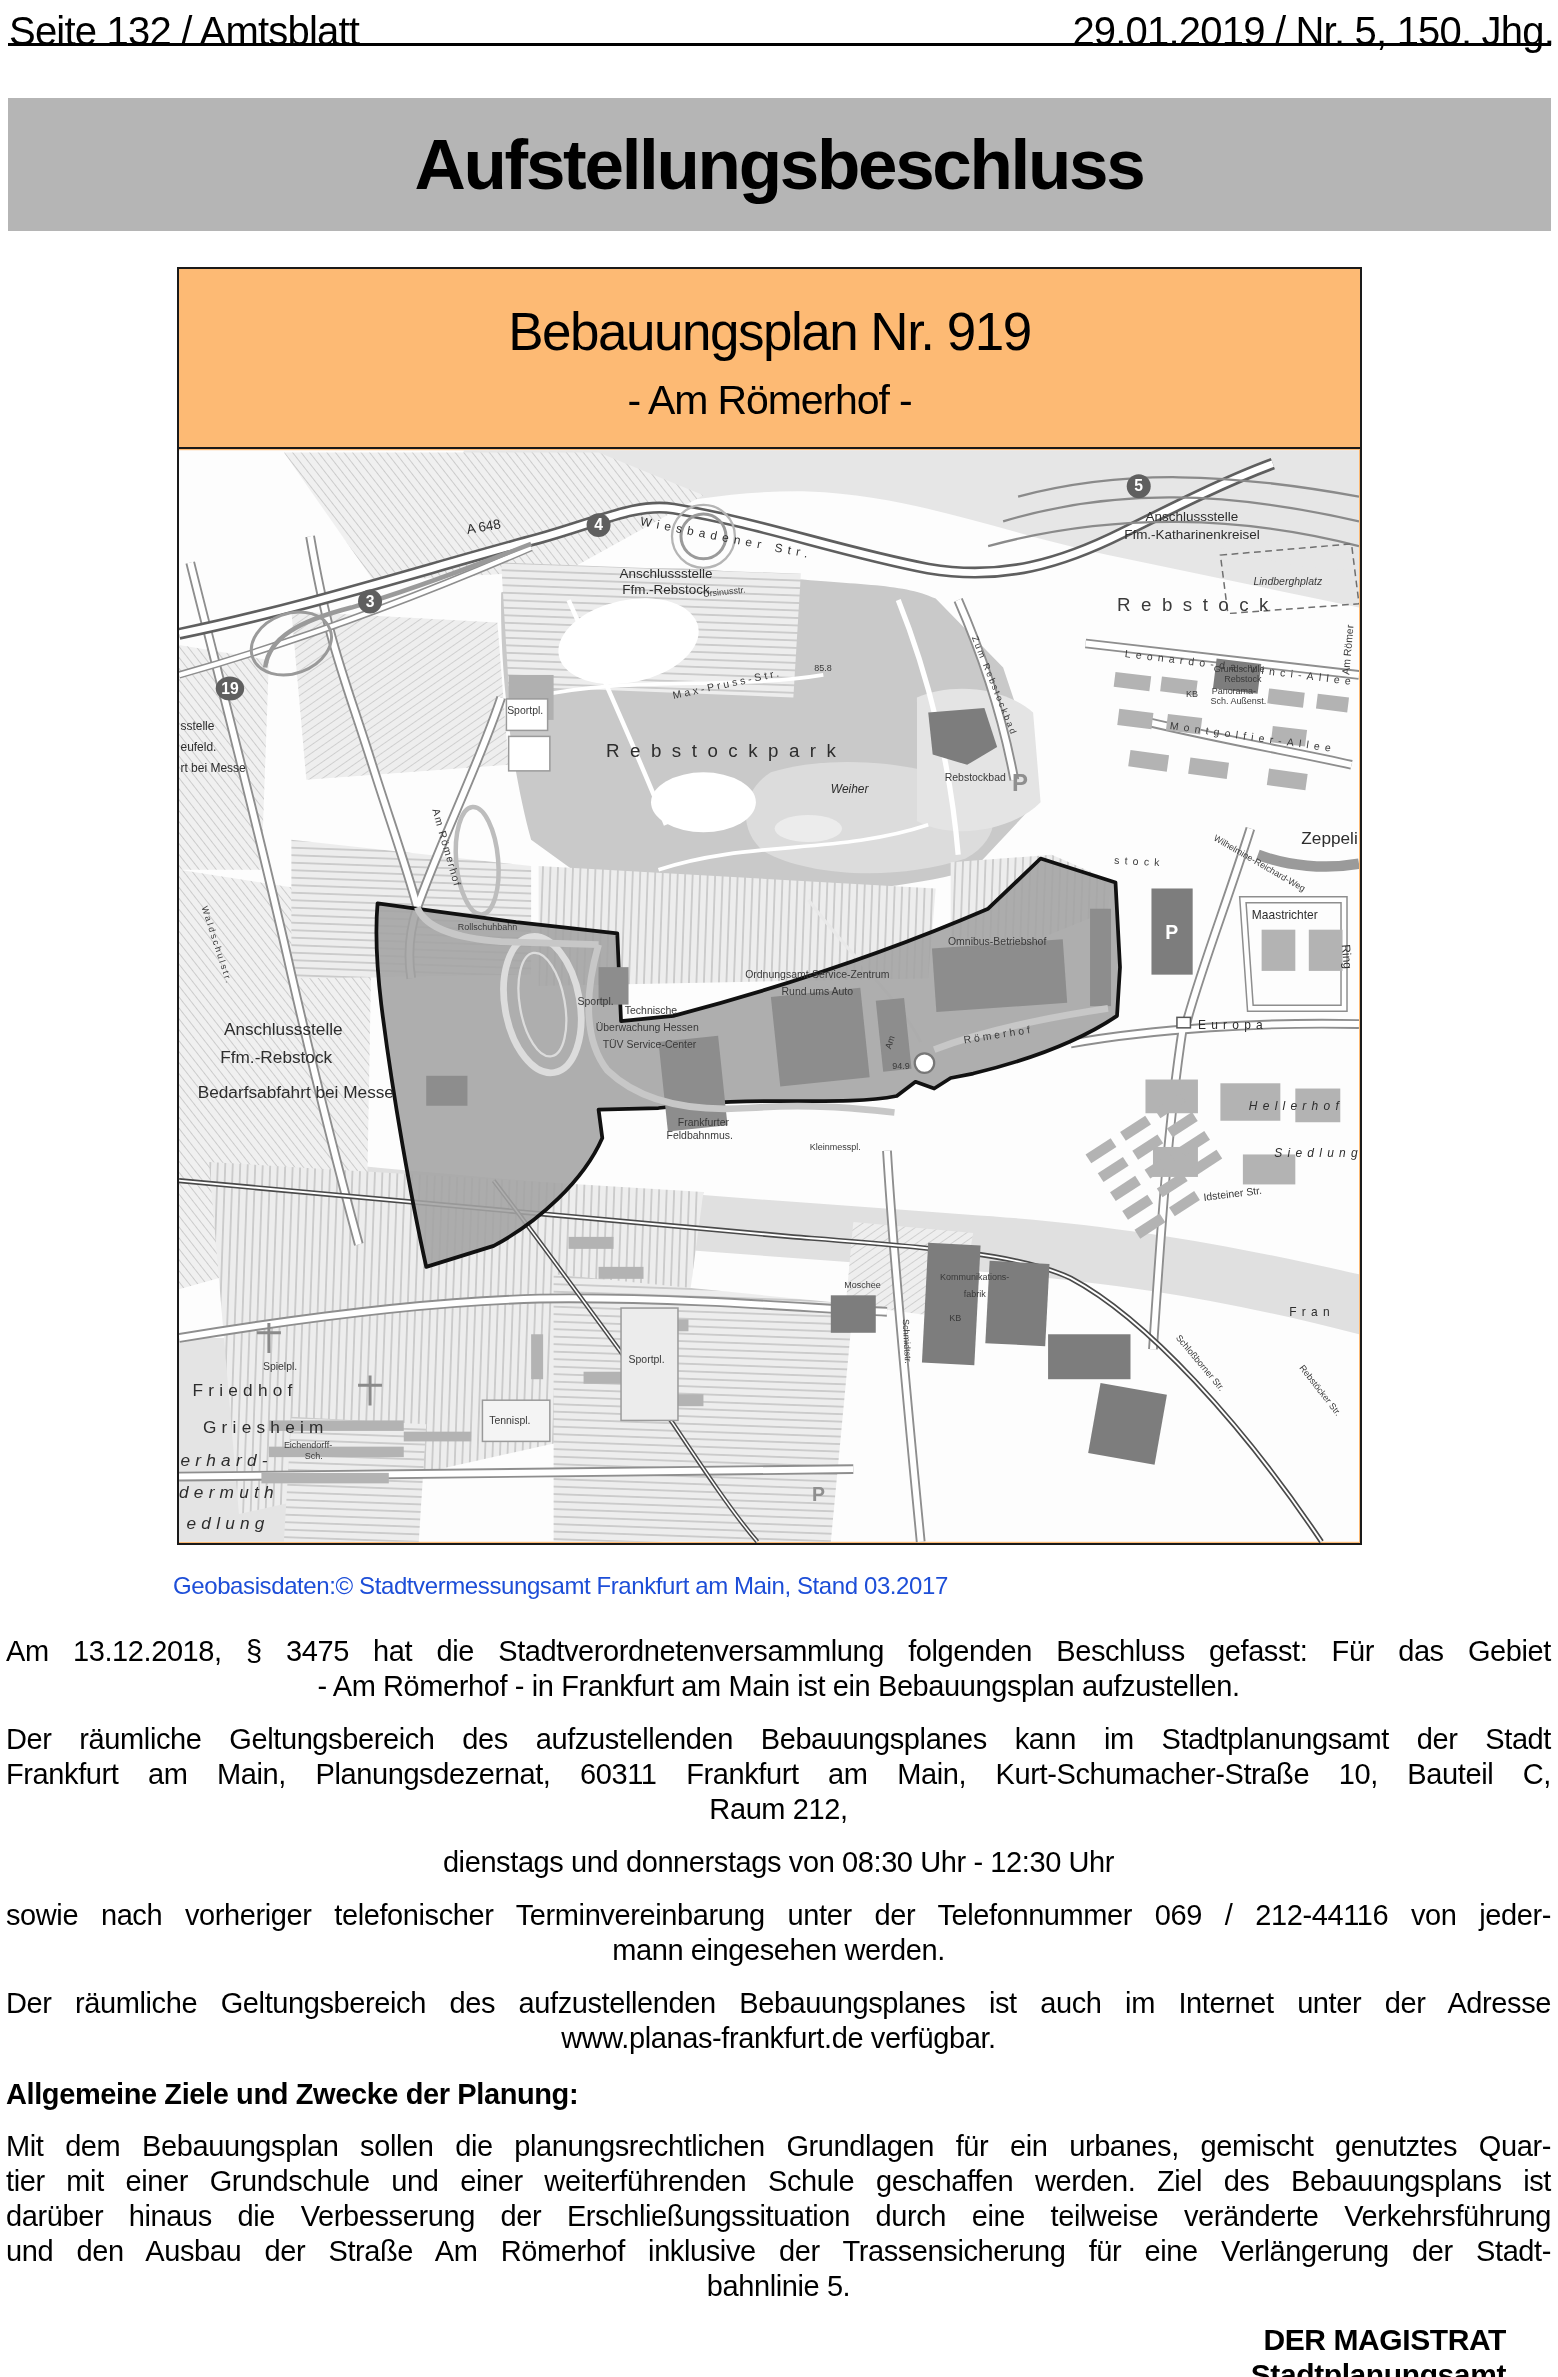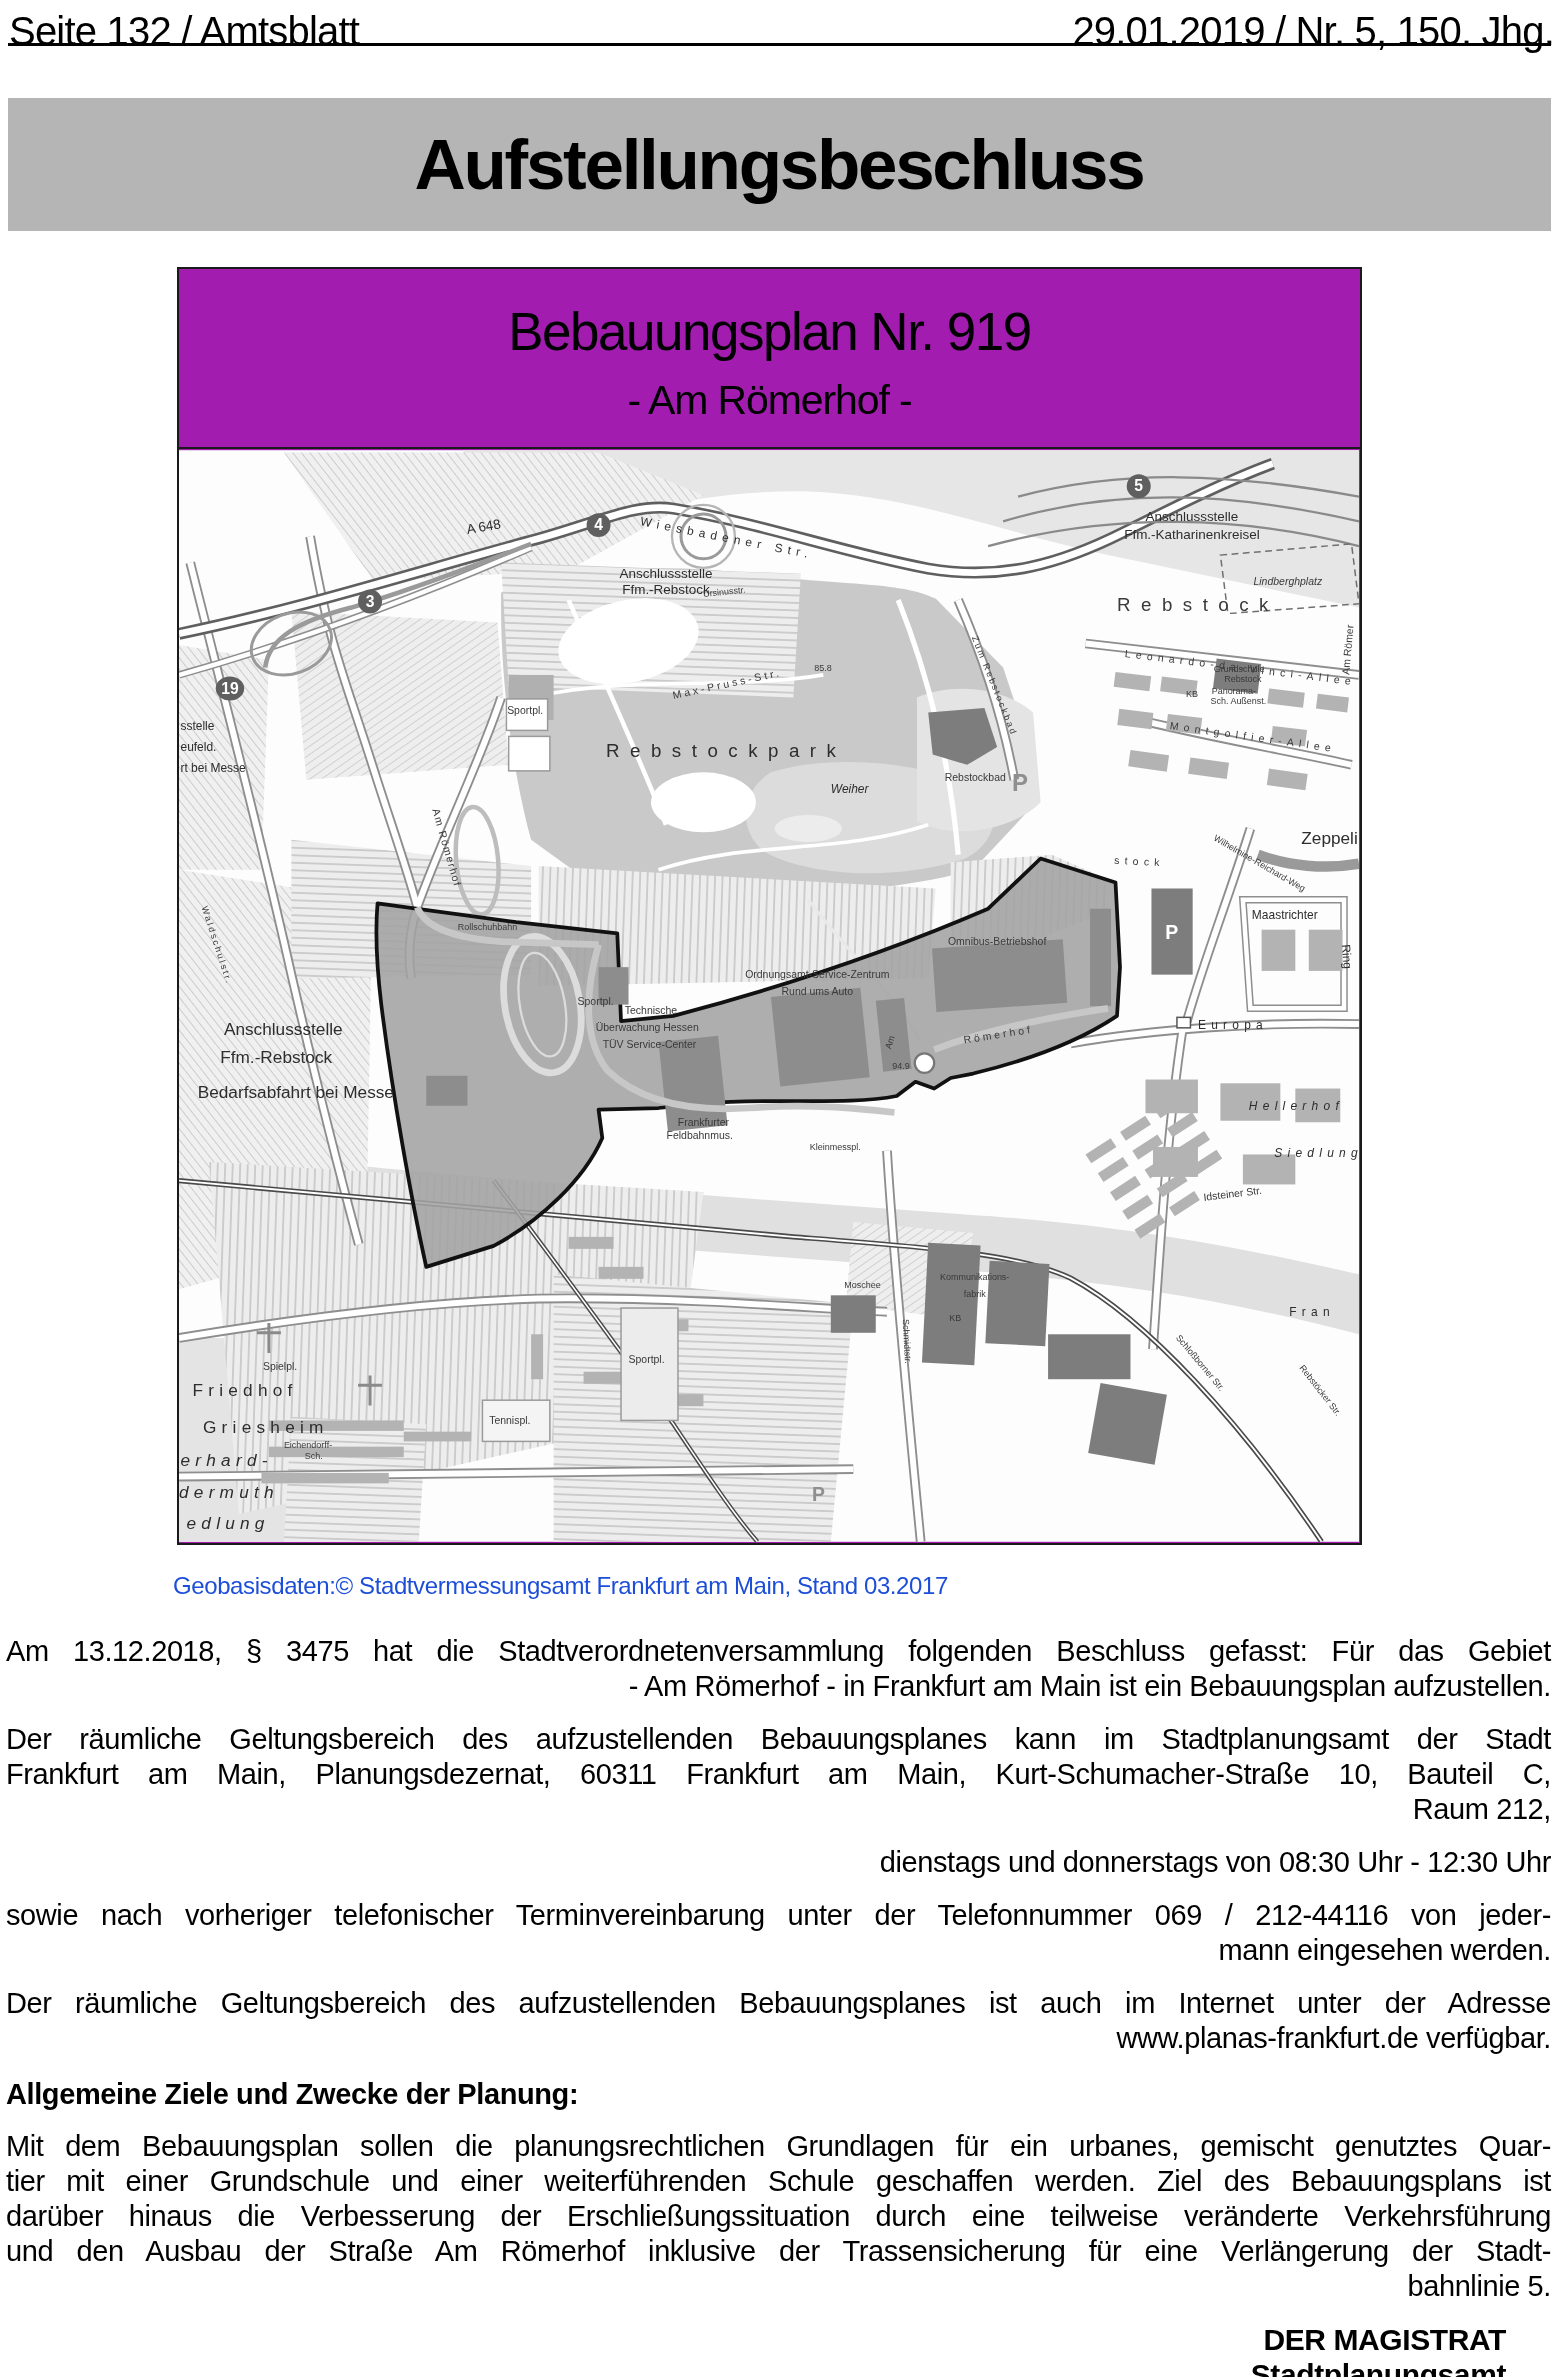--- a/index.html
+++ b/index.html
@@ -8,32 +8,32 @@
   
   .hdr-left{position:absolute;top:9px;left:9px;font-size:40px;letter-spacing:-0.8px;}
   .hdr-right{position:absolute;top:9px;right:4px;font-size:40px;letter-spacing:-0.8px;}
   .hdr-rule{position:absolute;top:43px;left:7.5px;width:1543px;height:3px;background:#000;}
   
   .banner{position:absolute;top:98px;left:7.5px;width:1543px;height:133px;background:#b5b5b5;
           display:flex;align-items:center;justify-content:center;}
   .banner-text{font-weight:bold;font-size:71px;letter-spacing:-2.3px;}
   
   .map-frame{position:absolute;left:177px;top:267px;width:1185px;height:1278px;
-             border:2.3px solid #1a1a1a;box-sizing:border-box;background:#a21caf;}
+             border:2.3px solid #1a1a1a;box-sizing:border-box;background:#fdba74;}
   .map-titlebox{height:180px;border-bottom:2.3px solid #1a1a1a;box-sizing:border-box;text-align:center;}
   .map-title{font-size:53px;letter-spacing:-1.5px;padding-top:32px;}
   .map-subtitle{font-size:41px;letter-spacing:-1.1px;margin-top:15px;text-align:center;}
   svg.map{display:block;width:1180px;height:1094px;}
   .caption{position:absolute;left:173px;top:1572px;font-size:24px;letter-spacing:-0.4px;color:#1d4ed8;}
   
   .body-text{position:absolute;left:6px;top:1634px;width:1545px;font-size:29px;line-height:35px;
              letter-spacing:-0.4px;}
   .para{margin:0 0 18px 0;}
   .jl{text-align:justify;text-align-last:justify;}
-  .ll{text-align:right;}
+  .ll{text-align:center;}
   .heading{font-weight:bold;margin:21px 0 16.5px 0;}
   .signature{margin-top:0;text-align:right;padding-right:45px;font-weight:bold;font-size:30px;line-height:35px;}
   
   .ml{font-size:18px;fill:#2d2d2d;}
   .m16{font-size:16px;fill:#2d2d2d;}
   .m14{font-size:14px;fill:#3a3a3a;}
   .m12{font-size:12px;fill:#3a3a3a;}
   .m23{font-size:23px;fill:#2d2d2d;}
   .it{font-style:italic;}
   .sp{letter-spacing:7px;}

